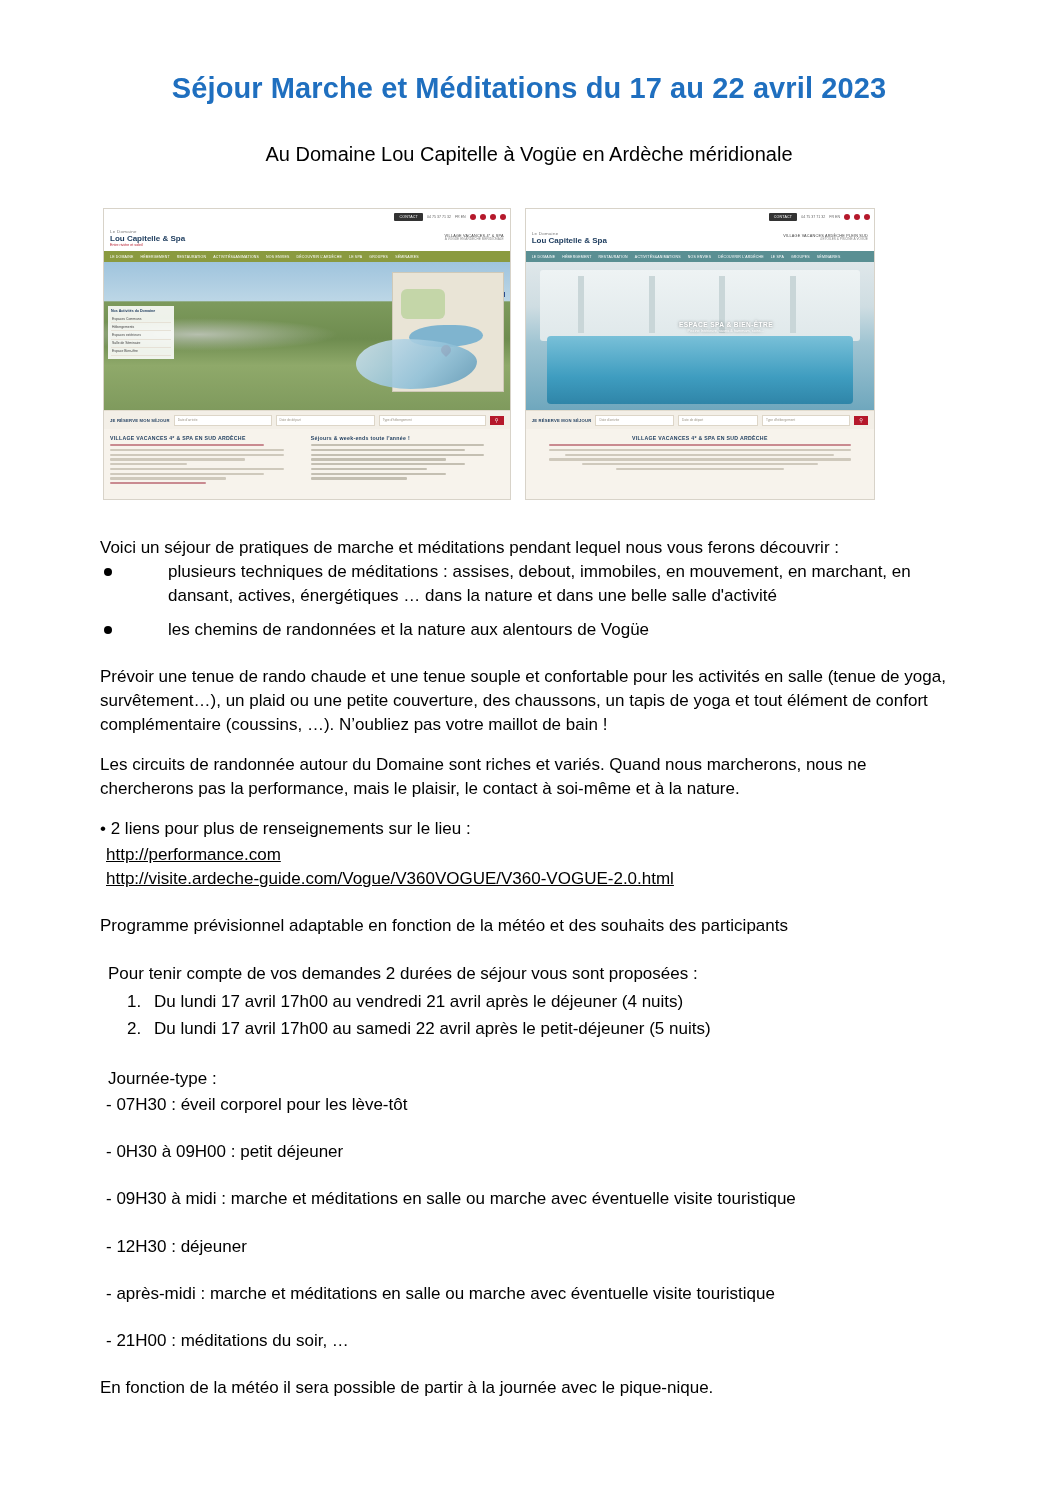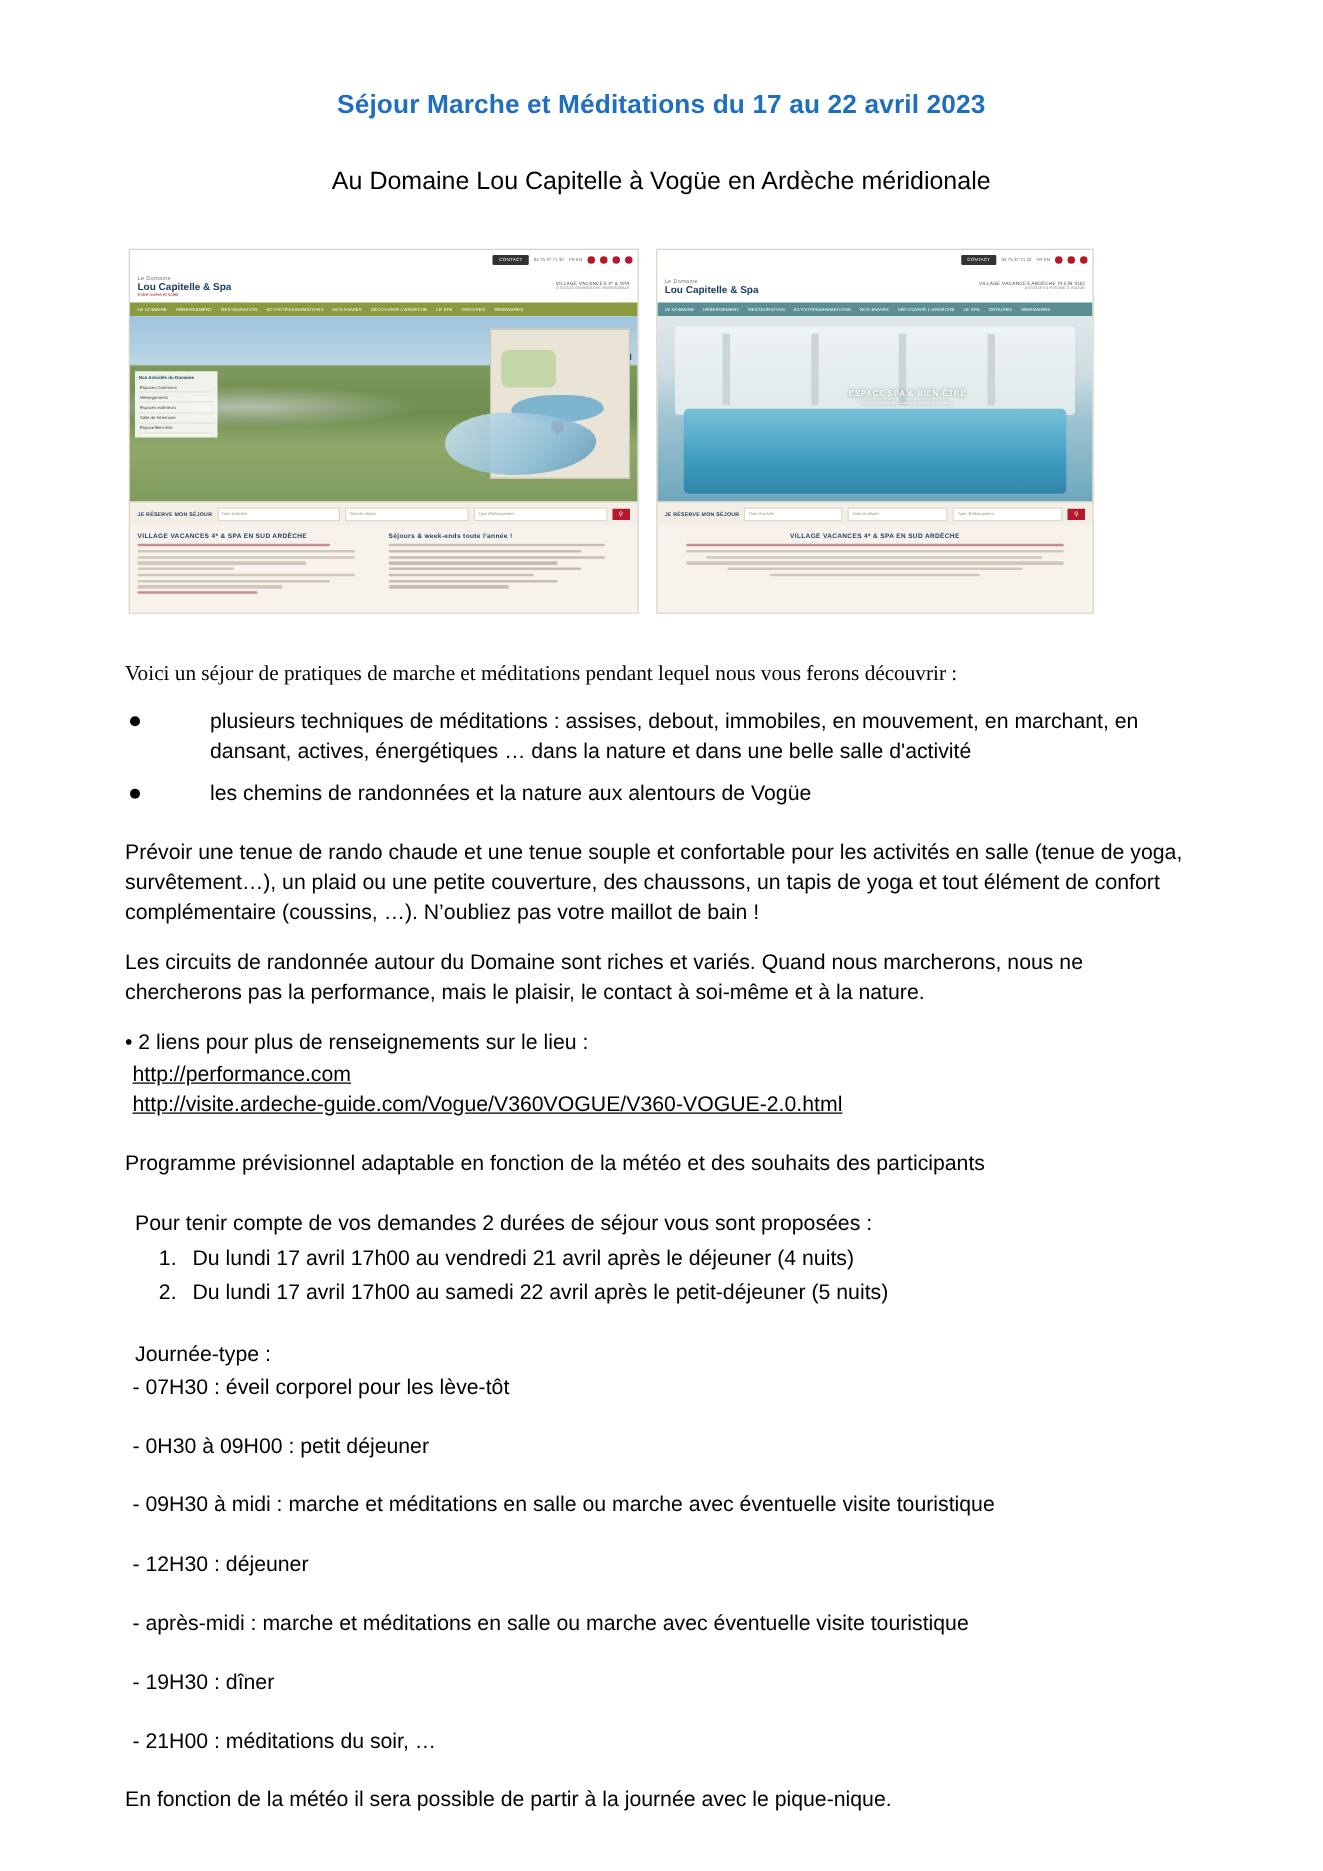--- a/index.html
+++ b/index.html
@@ -16,21 +16,21 @@
     overflow: hidden;
   }
   .page {
     width: 1058px;
     min-height: 1497px;
     box-sizing: border-box;
     padding: 60px 100px 30px 100px;
   }
   h1.doc-title {
     color: #1f6fbf;
-    font-size: 21px;
+    font-size: 29px;
     font-weight: bold;
     text-align: center;
     margin: 12px 0 0 0;
     letter-spacing: 0.1px;
   }
   .subtitle {
     text-align: center;
     font-size: 20px;
     margin: 38px 0 0 0;
     color: #000;
@@ -254,21 +254,21 @@
 
   
   .body-text {
     margin-top: 36px;
     font-size: 17px;
     line-height: 1.42;
   }
   .p {
     margin: 0 0 16px 0;
   }
-  .p.intro { margin-bottom: 14px; font-family: Liberation Serif, serif; }
+  .p.intro { margin-bottom: 0; }
   .blist {
     margin: 0 0 6px 0;
     padding: 0;
     list-style: none;
   }
   .blist li {
     position: relative;
     padding-left: 68px;
     margin-bottom: 10px;
   }
@@ -502,20 +502,19 @@
       </ol>
     </div>
 
     <div class="sched">
       <div class="sched-title">Journée-type :</div>
       <div class="row">- 07H30 : éveil corporel pour les lève-tôt</div>
       <div class="row">- 0H30 à 09H00 : petit déjeuner</div>
       <div class="row">- 09H30 à midi : marche et méditations en salle ou marche avec éventuelle visite touristique</div>
       <div class="row">- 12H30 : déjeuner</div>
       <div class="row">-  après-midi : marche et méditations en salle ou marche avec éventuelle visite touristique</div>
-      <div class="row">- 19H30 : dîner</div>
       <div class="row">- 21H00 : méditations du soir, …</div>
     </div>
 
     <p class="p final">En fonction de la météo il sera possible de partir à la journée avec le pique-nique.</p>
 
   </div>
 </div>
 
 </body></html>

